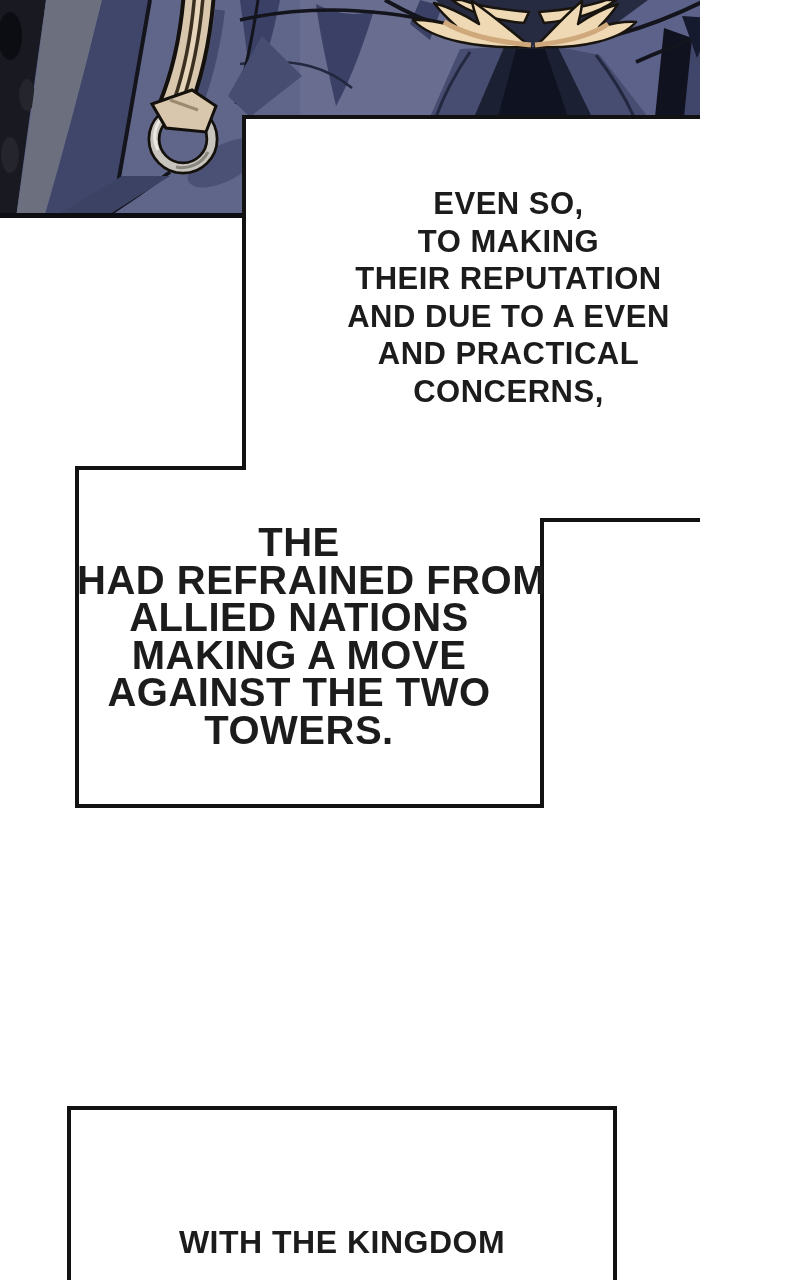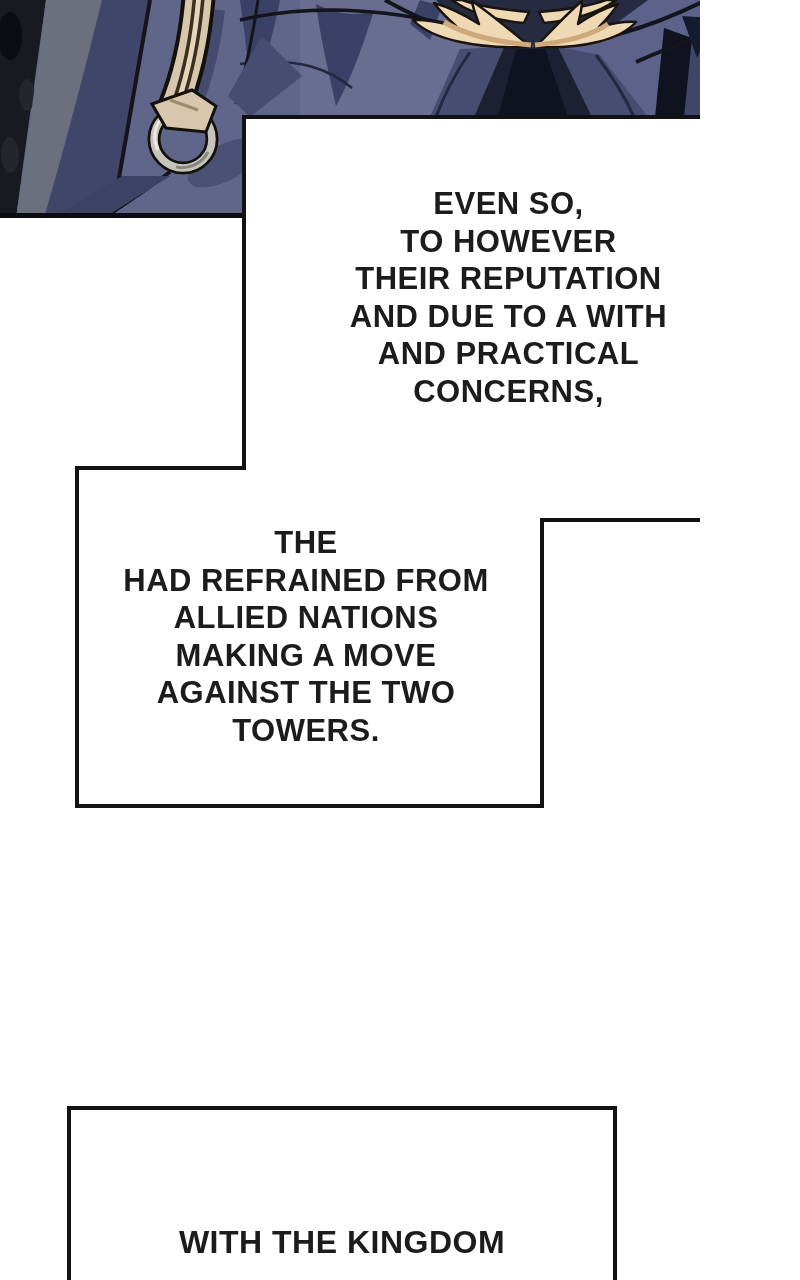--- a/index.html
+++ b/index.html
@@ -8,21 +8,21 @@
     background:#ffffff;font-family:"Liberation Sans",sans-serif;
   }
   .art{position:absolute;top:0;left:0;display:block;}
   .panels-svg{position:absolute;top:0;left:0;pointer-events:none;}
   .cap{
     position:absolute;text-align:center;font-weight:bold;color:#1c1c1c;
     letter-spacing:.5px;white-space:nowrap;
   }
   .cap .ln{display:block;}
   .c1{left:244px;top:185px;width:529px;font-size:31px;line-height:37.5px;}
-  .c2{left:84px;top:524px;width:444px;font-size:31px;line-height:37.5px;}
+  .c2{left:77px;top:524px;width:444px;font-size:40px;line-height:37.5px;}
   .box3{
     position:absolute;left:67px;top:1106px;width:550px;height:230px;
     background:#ffffff;border:4px solid #121212;box-sizing:border-box;
   }
   .c3{left:0;top:112px;width:100%;font-size:32px;line-height:40px;}
 </style>
 </head>
 <body>
 
 <div class="page">
@@ -110,23 +110,23 @@
 
     <rect x="0" y="213" width="800" height="5" fill="#0c0d12"></rect>
   </svg>
 
   <svg class="panels-svg" width="800" height="1280" viewBox="0 0 800 1280">
     <path d="M244,117 H773 V520 H542 V806 H77 V468 H244 Z" fill="#ffffff" stroke="#121212" stroke-width="4" stroke-linejoin="miter"></path>
   </svg>
 
   <div class="cap c1">
     <span class="ln">EVEN SO,</span>
-    <span class="ln">TO HOWEVER</span>
+    <span class="ln">TO MAKING</span>
     <span class="ln">THEIR REPUTATION</span>
-    <span class="ln">AND DUE TO A WITH</span>
+    <span class="ln">AND DUE TO A EVEN</span>
     <span class="ln">AND PRACTICAL</span>
     <span class="ln">CONCERNS,</span>
   </div>
 
   <div class="cap c2">
     <span class="ln">THE</span>
     <span class="ln">HAD REFRAINED FROM</span>
     <span class="ln">ALLIED NATIONS</span>
     <span class="ln">MAKING A MOVE</span>
     <span class="ln">AGAINST THE TWO</span>

